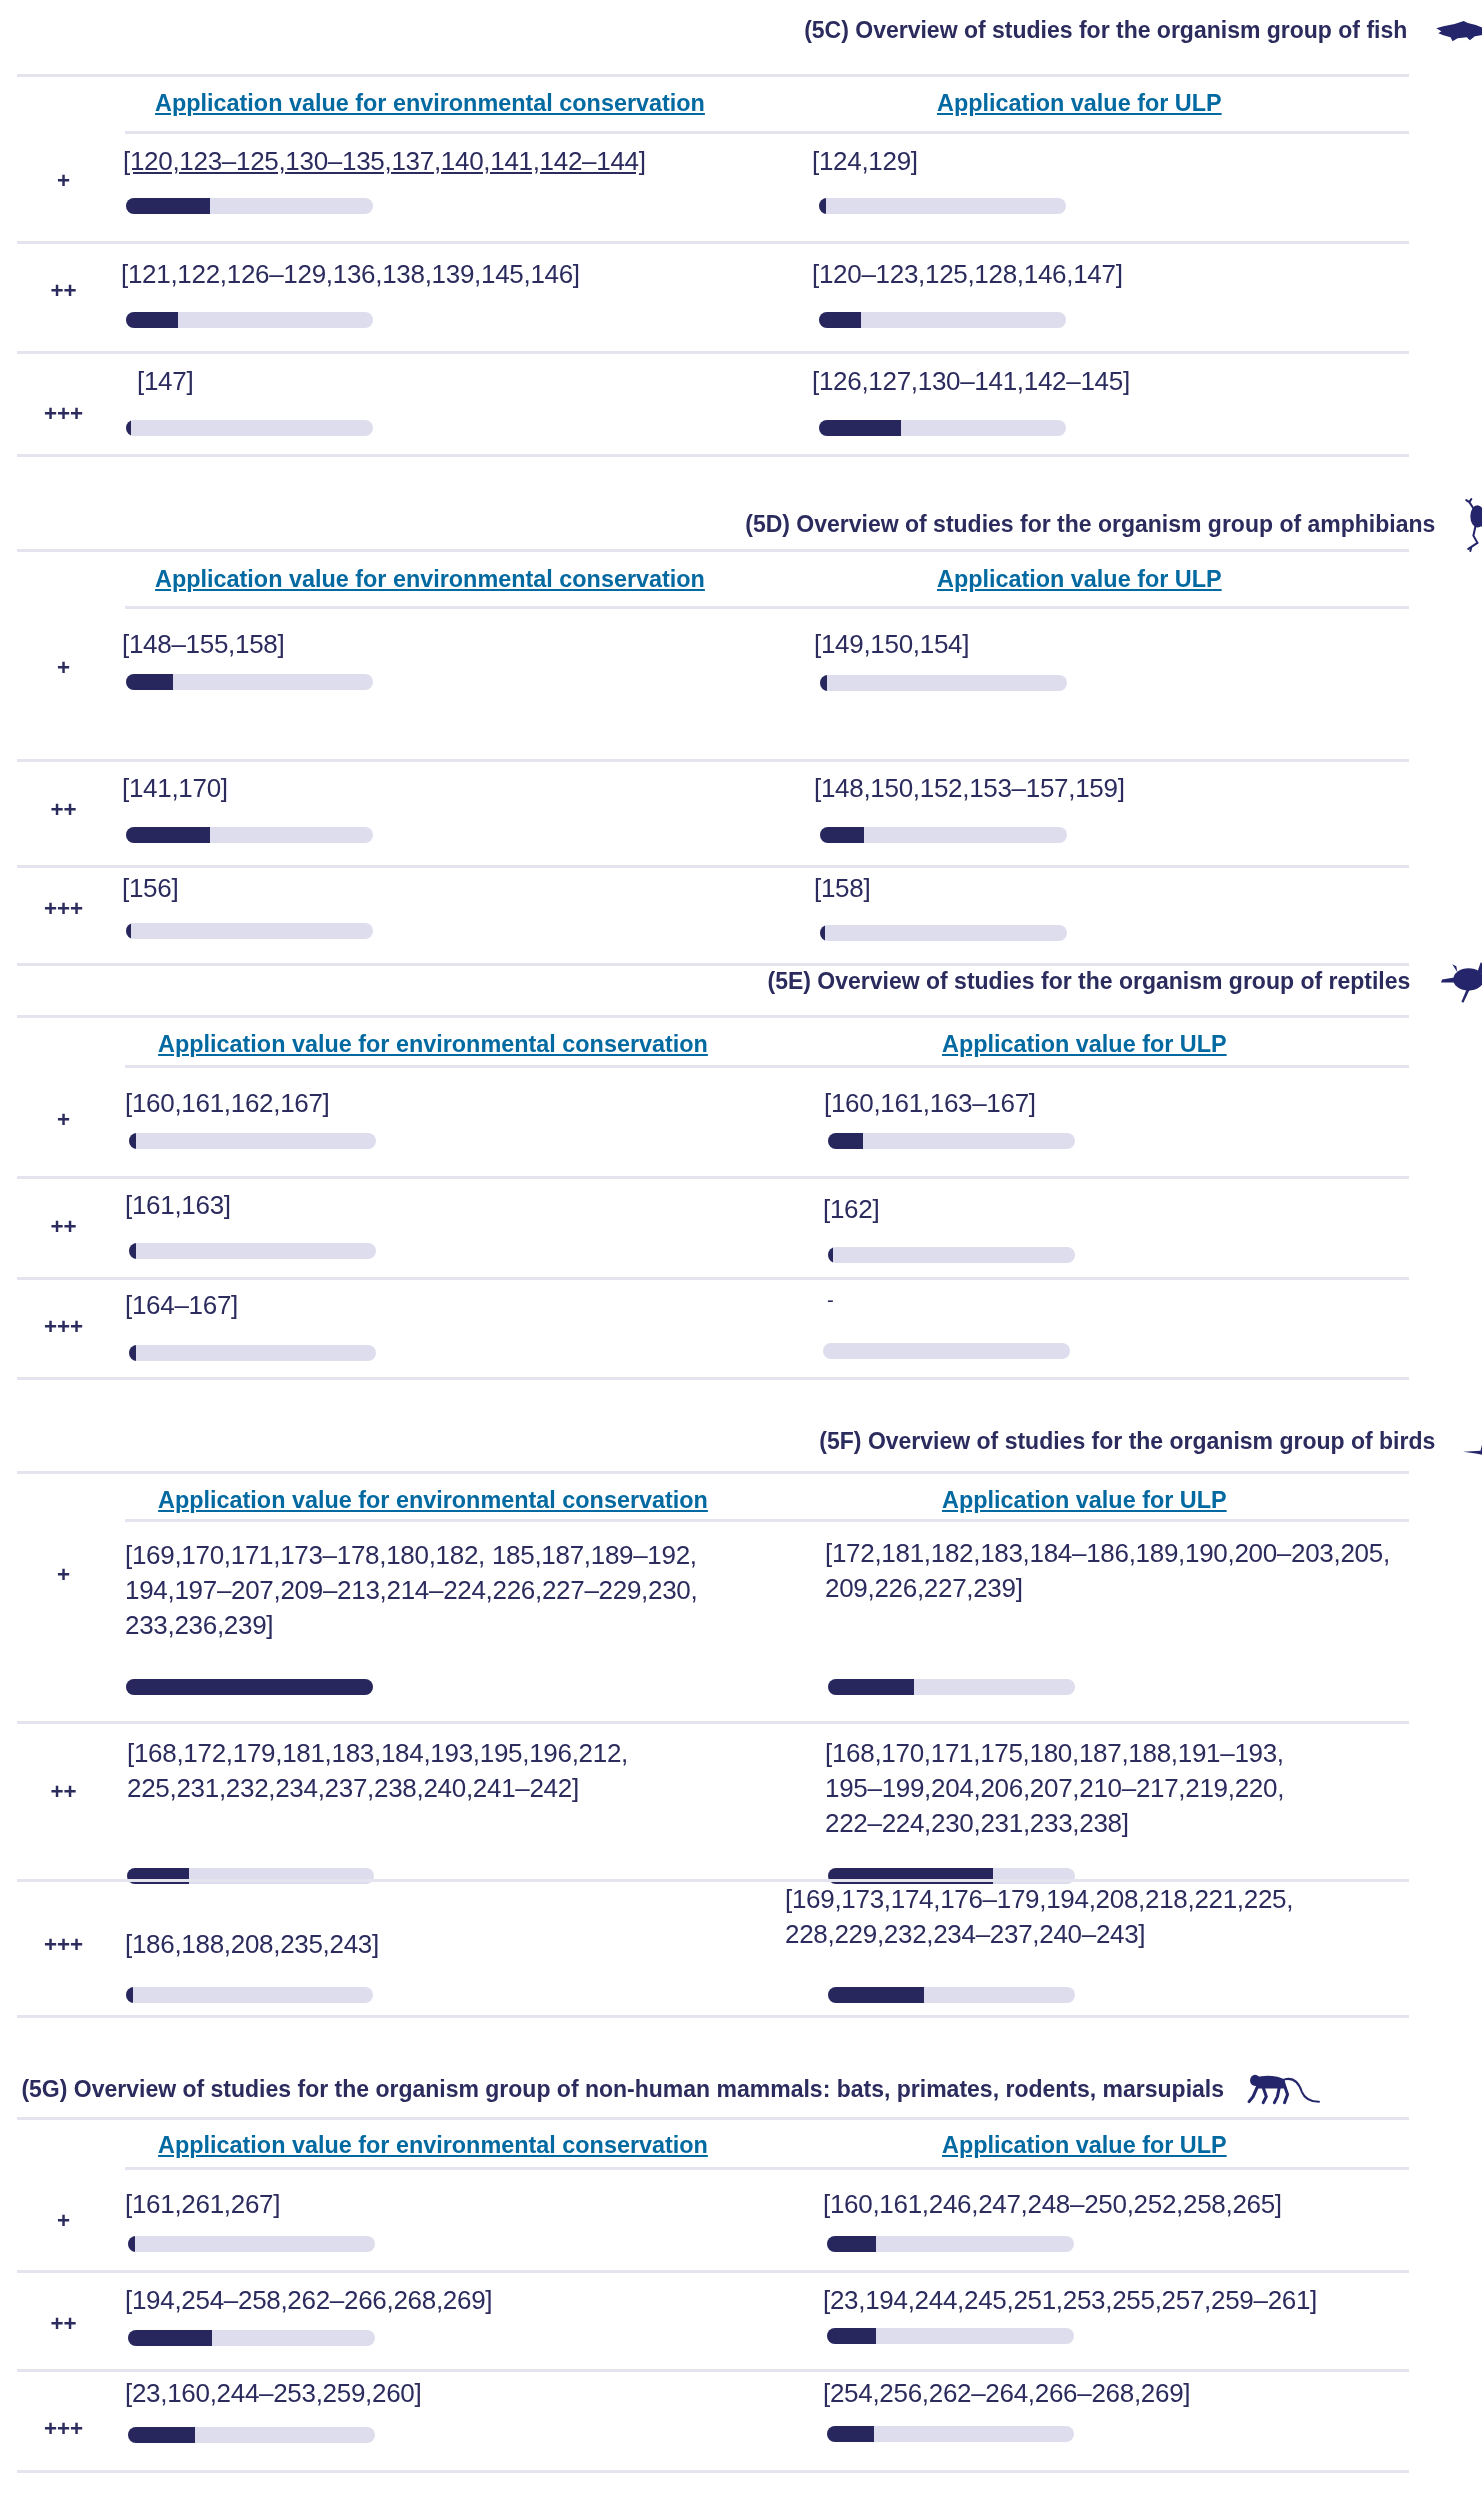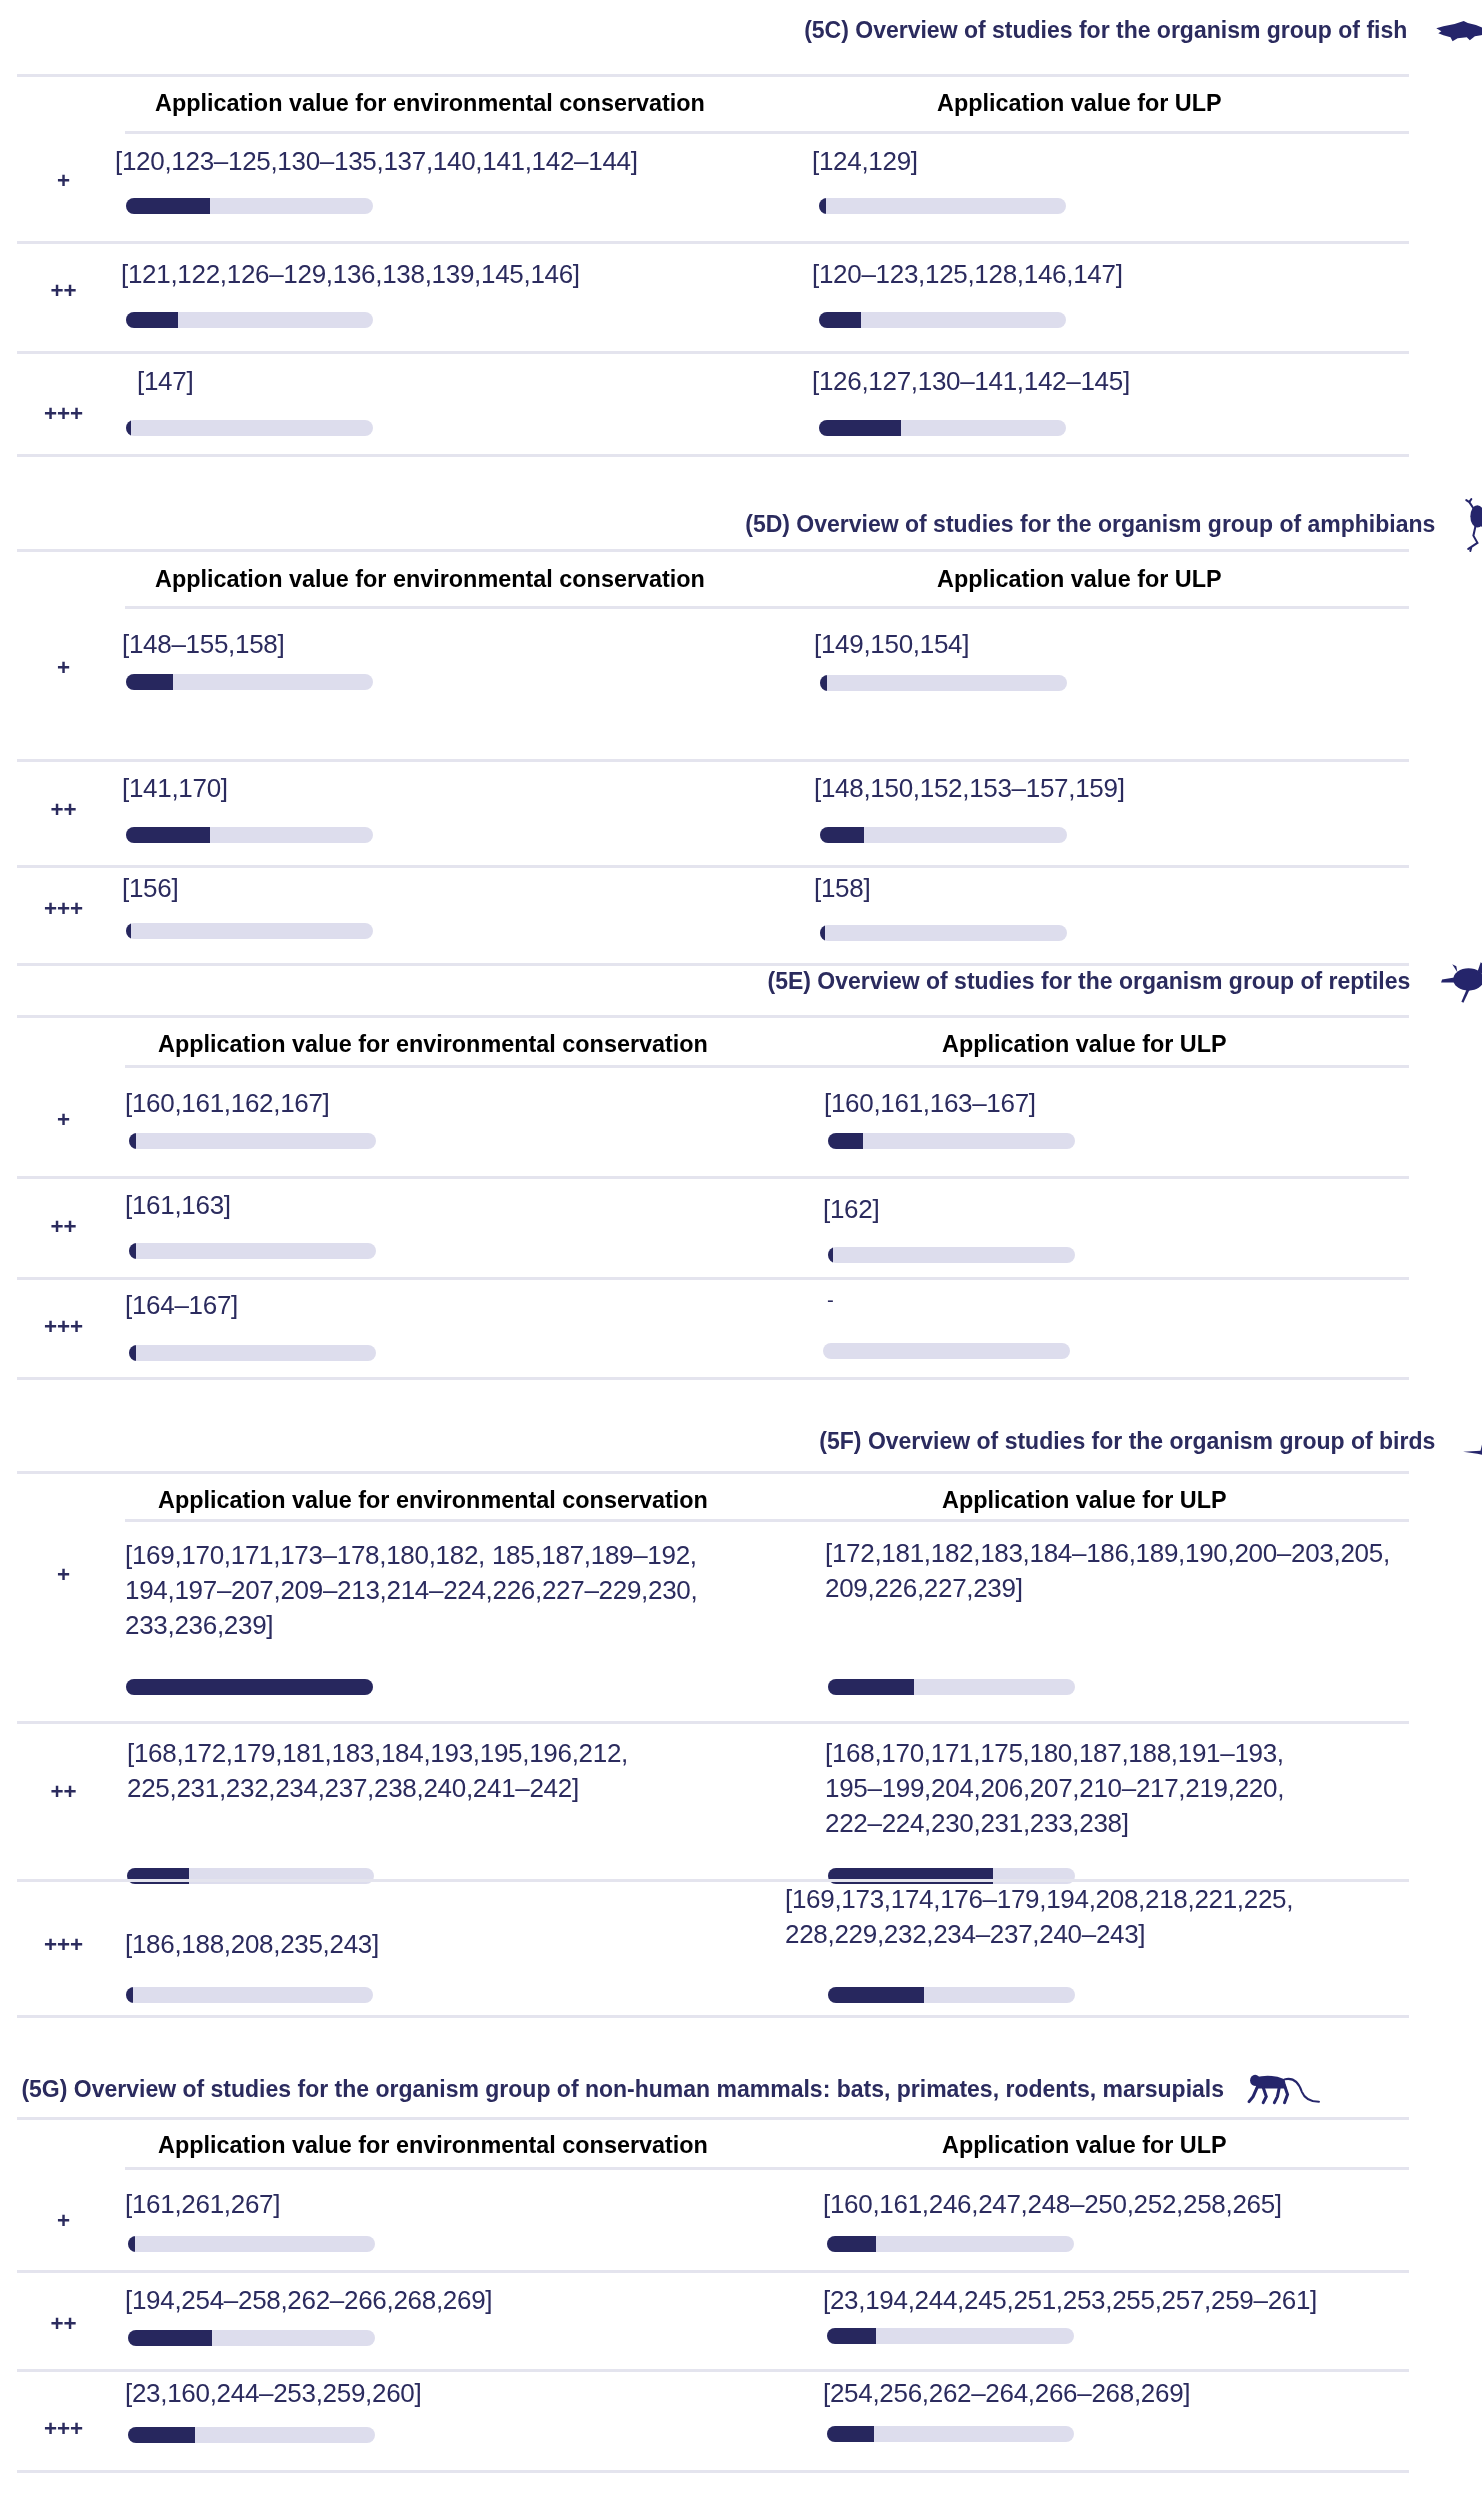--- a/index.html
+++ b/index.html
@@ -9,22 +9,22 @@
   }
   .section { position: absolute; left: 0; width: 1482px; }
   .sec-title {
     position: absolute; left: 16px; width: 1482px; text-align: right;
     font-weight: bold; font-size: 23px; color: #2b2b5e; white-space: nowrap;
   }
   .sec-title .t { display: inline-block; vertical-align: middle; }
   .sec-title svg { display: inline-block; vertical-align: middle; margin-left: 20.3px; }
   .hr { position: absolute; height: 3.1px; background: #e4e4ee; }
   .col-head {
-    position: absolute; font-weight: bold; font-size: 23.4px; color: #000000;
-    white-space: nowrap; text-align: center;
+    position: absolute; font-weight: bold; font-size: 23.4px; color: #0369a1;
+    white-space: nowrap; text-align: center; text-decoration: underline;
   }
   .row { position: absolute; left: 0; width: 1482px; }
   .lvl {
     position: absolute; left: 38px; width: 51px; text-align: center;
     font-weight: bold; font-size: 22.4px; color: #2b2b5e;
   }
   .cell { position: absolute; }
   .refs {
     font-size: 26px; line-height: 35px; color: #2b2b5e; letter-spacing: -0.3px;
     white-space: pre-line;
@@ -45,21 +45,21 @@
       <path fill="#25256b" d="M4 20 L18 16 L40 12 L58 6 L66 10 L82 14 L98 20 L112 4 L110 22 L120 34 L104 30 L92 34 L80 36 L70 44 L64 38 L46 40 L36 46 L32 38 L18 34 L8 30 L14 26 Z"></path>
     </svg>
   </div>
   <div class="hr" style="top:74px; left:17px; width:1392px;"></div>
   <div class="col-head" style="top:90px; left:125px; width:610px;">Application value for environmental conservation</div>
   <div class="col-head" style="top:90px; left:819px; width:509px; text-align:left; padding-left:118px; box-sizing:border-box;">Application value for ULP</div>
   <div class="hr" style="top:131px; left:125px; width:1284px;"></div>
 
   <div class="row" style="top:132px;">
     <div class="lvl" style="top:36px;">+</div>
-    <div class="cell refs" style="left:115px; top:12.2px;">[120,123–125,130–135,137,140,141,142–144]</div>
+    <div class="cell refs" style="left:123px; top:12.2px;text-decoration:underline;">[120,123–125,130–135,137,140,141,142–144]</div>
     <div class="bar" style="left:126px; top:66px;">
         <div class="fill" style="width:34%"></div>
       </div>
     <div class="cell refs" style="left:812px; top:12.2px;">[124,129]</div>
     <div class="bar" style="left:819px; top:66px;">
         <div class="fill" style="width:3%"></div>
       </div>
   </div>
   <div class="hr" style="top:241px; left:17px; width:1392px;"></div>
 

